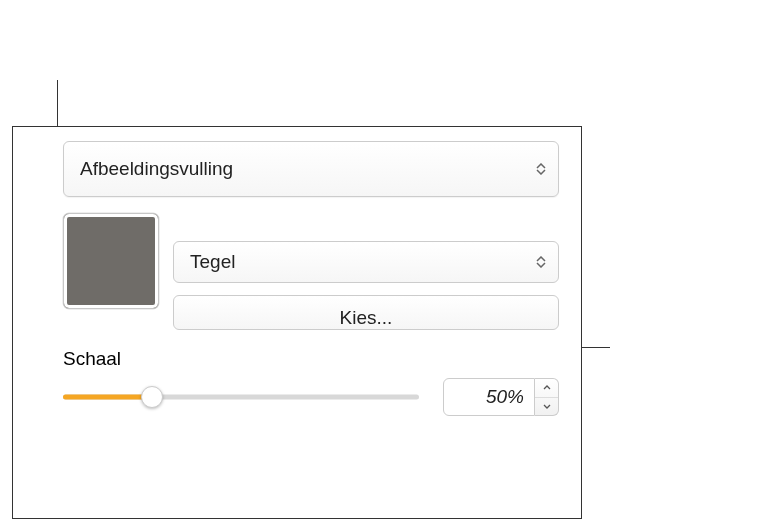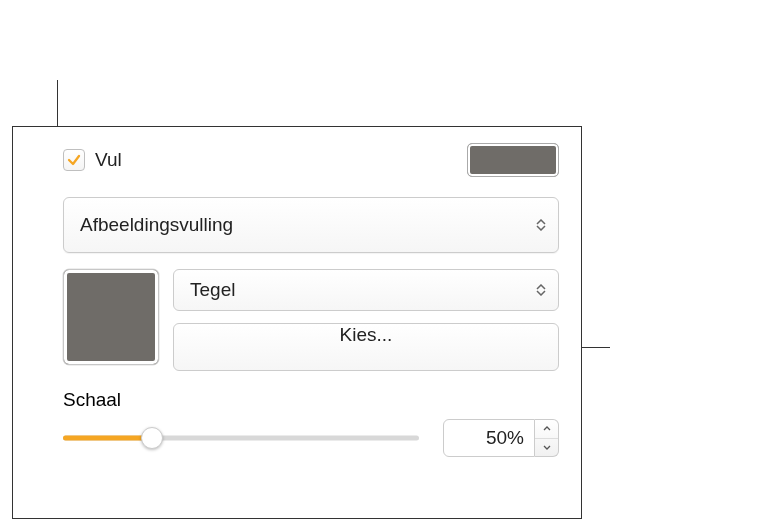--- a/index.html
+++ b/index.html
@@ -118,41 +118,43 @@
       display: flex;
       align-items: center;
       justify-content: space-between;
       height: 42px;
       border: 1px solid #ccc;
       border-radius: 6px;
       background: linear-gradient(#ffffff,#f6f6f6);
       padding: 0 12px 0 16px;
       font-size: 19px;
       color: #222;
+      margin-top: 28px;
     }
     .choose-button {
-      height: 48px;
+      height: 35px;
       border: 1px solid #ccc;
       border-radius: 6px;
       background: linear-gradient(#ffffff,#f6f6f6);
       display: flex;
-      align-items: flex-start;
+      align-items: flex-end;
       justify-content: center;
       font-size: 19px;
       color: #222;
     }
     .scale-label {
       font-size: 19px;
       color: #000000;
       margin-bottom: 8px;
     }
     .row5 {
       display: flex;
       align-items: center;
       gap: 24px;
+      font-style: italic;
     }
     .slider {
       position: relative;
       flex: 1;
       height: 24px;
     }
     .slider-track {
       position: absolute;
       left: 0; right: 0; top: 50%;
       transform: translateY(-50%);
@@ -218,33 +220,20 @@
   </style>
 </head>
 <body>
 
 <div class="callout-line-1"></div>
 <div class="callout-line-1b"></div>
 <div class="callout-line-2"></div>
 
 <div class="panel">
 
-  <div class="row1">
-    <div class="fill-check">
-      <div class="checkbox">
-        <span class="checkmark">
-          <svg viewBox="0 0 14 14" width="14" height="14">
-              <path d="M2 7 L6 11 L12 3" fill="none" stroke="#f5a623" stroke-width="2.3" stroke-linecap="round" stroke-linejoin="round"></path>
-            </svg>
-        </span>
-      </div>
-      <span class="fill-label">Vul</span>
-    </div>
-    <div class="fill-swatch"></div>
-  </div>
 
   <div class="fill-type-select">
     <span>Afbeeldingsvulling</span>
     <span class="chevrons">
       <svg width="10" height="6">
           <path d="M1 5 L5 1 L9 5" fill="none" stroke="#666" stroke-width="1.5"></path>
         </svg>
       <svg width="10" height="6">
           <path d="M1 1 L5 5 L9 1" fill="none" stroke="#666" stroke-width="1.5"></path>
         </svg>

